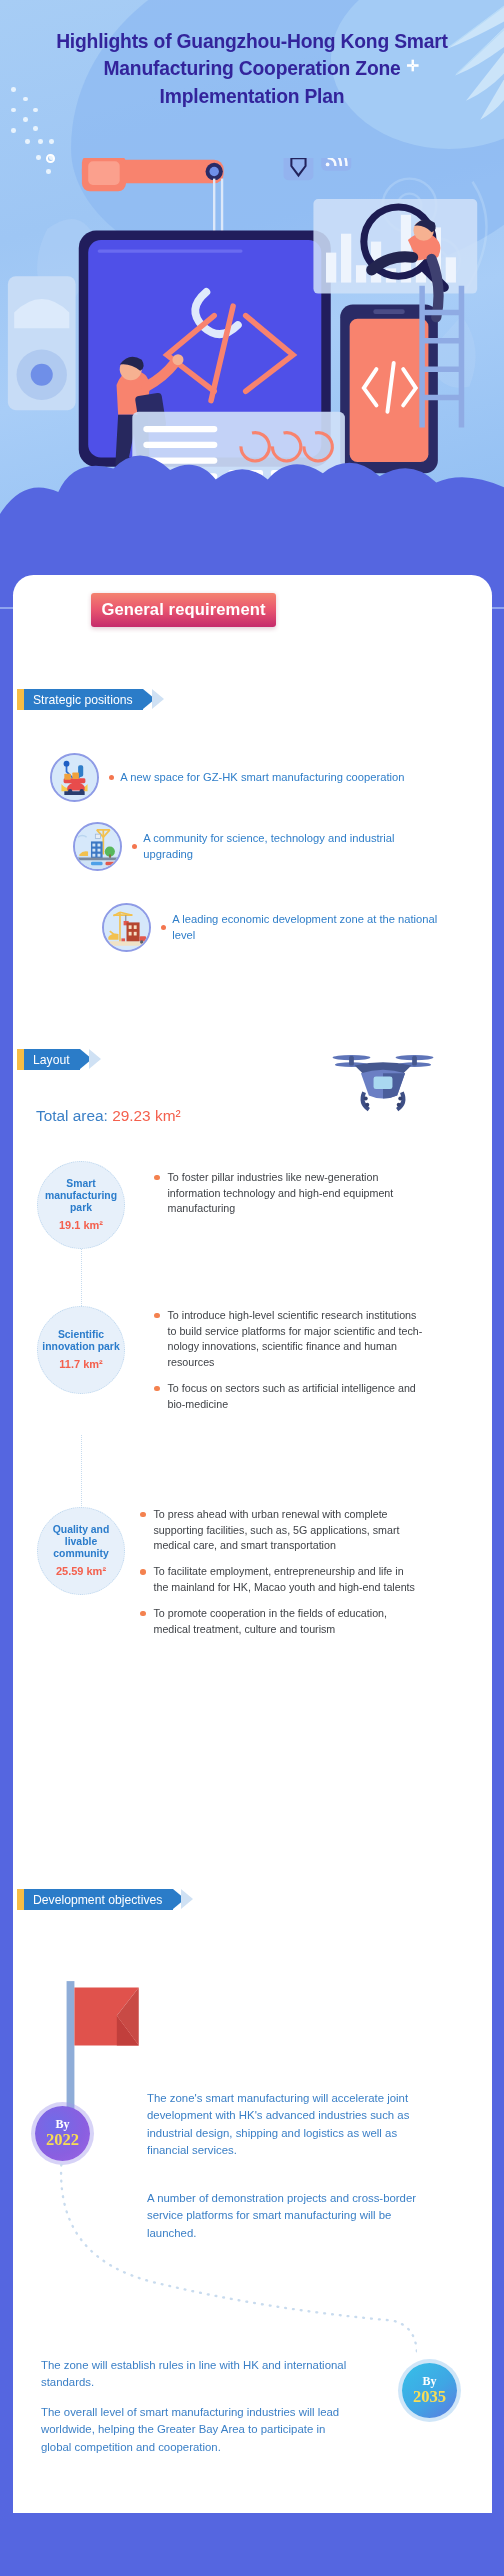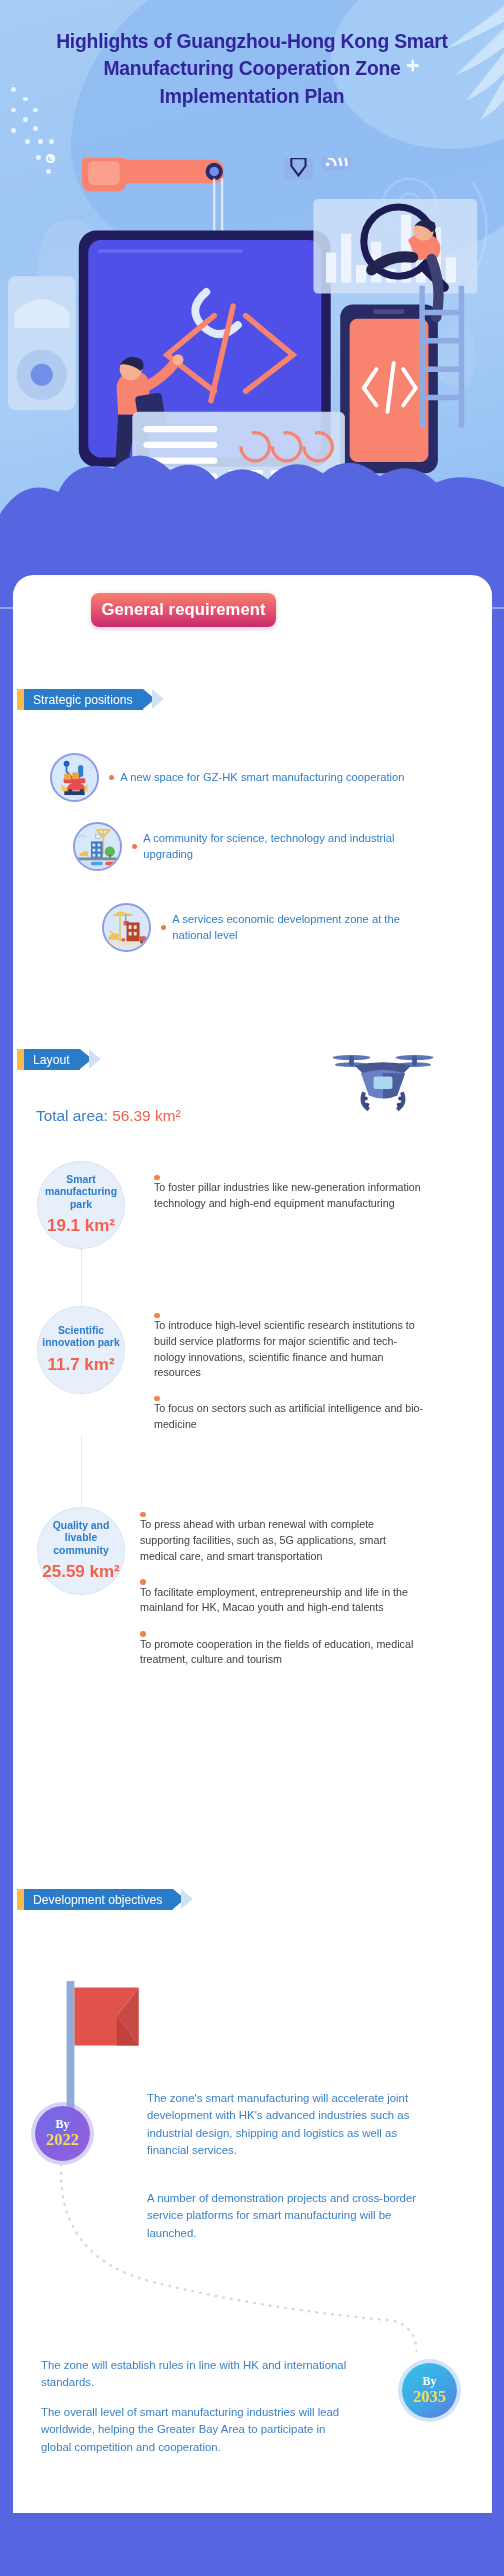--- a/index.html
+++ b/index.html
@@ -91,21 +91,21 @@
     position: absolute; left: 0; top: 61px;
     width: 504px; height: 2.4px;
     background: #8fa4ef;
   }
 
   
   .pill {
     position: absolute;
     left: 91px; top: 593px;
     width: 185px; height: 34px;
-    border-radius: 8px;
+    border-radius: 3px;
     background: linear-gradient(180deg, #f4826f 0%, #e9566f 48%, #c52a6b 100%);
     color: #ffffff;
     font-size: 16.6px; font-weight: bold;
     display: flex; align-items: center; justify-content: center;
     letter-spacing: 0.1px;
     box-shadow: 0 1.6px 4px rgba(130,30,70,.22);
   }
 
   
   .tag {
@@ -171,29 +171,29 @@
     width: 88px; height: 88px;
     border-radius: 50%;
     background: #e7f0fa;
     border: 1.6px dotted #bcd6ee;
     display: flex; flex-direction: column;
     align-items: center; justify-content: center;
     text-align: center;
     line-height: 1.18;
   }
   .park-circle .nm { color: #2b7ccb; font-size: 10.4px; font-weight: bold; }
-  .park-circle .ar { color: #f4604d; font-size: 17px; font-weight: bold; margin-top: 5px; }
+  .park-circle .ar { color: #f4604d; font-size: 11px; font-weight: bold; margin-top: 5px; }
 
   .dotline {
     position: absolute;
     width: 0; border-left: 1.6px dotted #c6dbee;
   }
 
   .pbullets { position: absolute; }
-  .pb { display: flex; margin-bottom: 10.2px; flex-direction: column; }
+  .pb { display: flex; margin-bottom: 10.2px; }
   .pb .dot {
     width: 5.5px; height: 5.5px; border-radius: 50%;
     background: #f4824f; flex: 0 0 5.5px; margin: 4.7px 8px 0 0;
   }
   .pb .tx { color: #3f4247; font-size: 10.7px; line-height: 1.47; }
 
   
   .flag { position: absolute; left: 65px; top: 1979px; width: 102px; height: 158px; }
 
   .year-circle {
@@ -517,21 +517,21 @@
         </g>
       <path d="M8 36 l10 8" stroke="#f2c14e" stroke-width="2.4"></path>
       <rect x="49" y="43" width="9" height="7" rx="1.5" fill="#e2594e"></rect>
       <circle cx="52" cy="51" r="2.4" fill="#5a5e68"></circle>
       <g fill="#e2594e">
           <rect x="24" y="46" width="5" height="4"></rect>
         </g>
     </svg>
   </span>
   <span class="sbullet"></span>
-  <span class="stext">A services economic development zone at the national level</span>
+  <span class="stext">A leading economic development zone at the national level</span>
 </div>
 
 <div class="tag" style="left:17.3px; top:1049px;">
   <span class="bar"></span>
   <span class="body">Layout</span>
   <span class="arrow"></span>
   <span class="arrow2"></span>
 </div>
 
 <svg class="drone" viewBox="0 0 132 92">
@@ -556,21 +556,21 @@
   <g fill="#33406e">
     <circle cx="44" cy="74" r="2.6"></circle>
       <circle cx="46" cy="82" r="2.6"></circle>
     <circle cx="88" cy="74" r="2.6"></circle>
       <circle cx="86" cy="82" r="2.6"></circle>
   </g>
 </svg>
 
 <div class="total">
   <span>Total area:</span>
-  <b>56.39 km²</b>
+  <b>29.23 km²</b>
 </div>
 
 <div class="dotline" style="left:81px; top:1249px; height:57px;"></div>
 <div class="dotline" style="left:81px; top:1435px; height:73px;"></div>
 
 <div class="park-circle" style="left:37px; top:1161px;">
   <span class="nm">Smart manufacturing park</span>
   <span class="ar">19.1 km²</span>
 </div>
 <div class="pbullets" style="left:154px; top:1170px; width:268px;">

